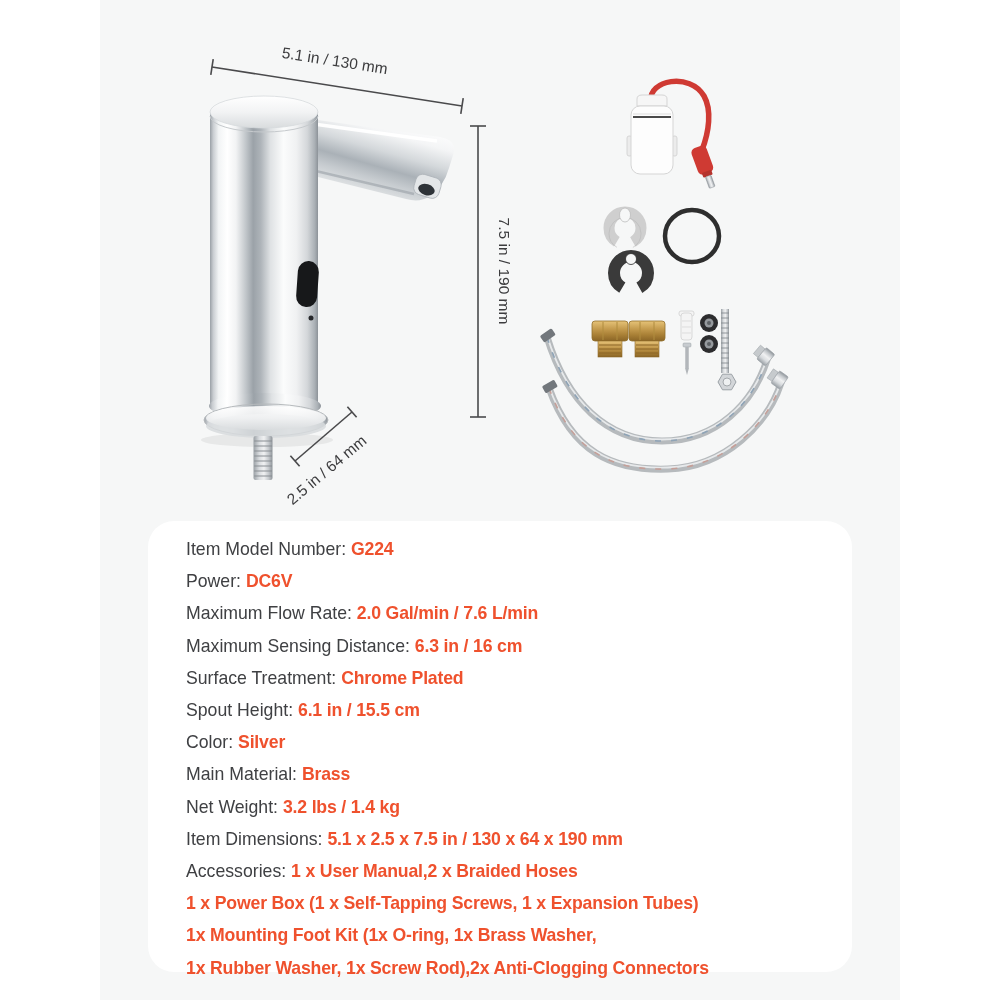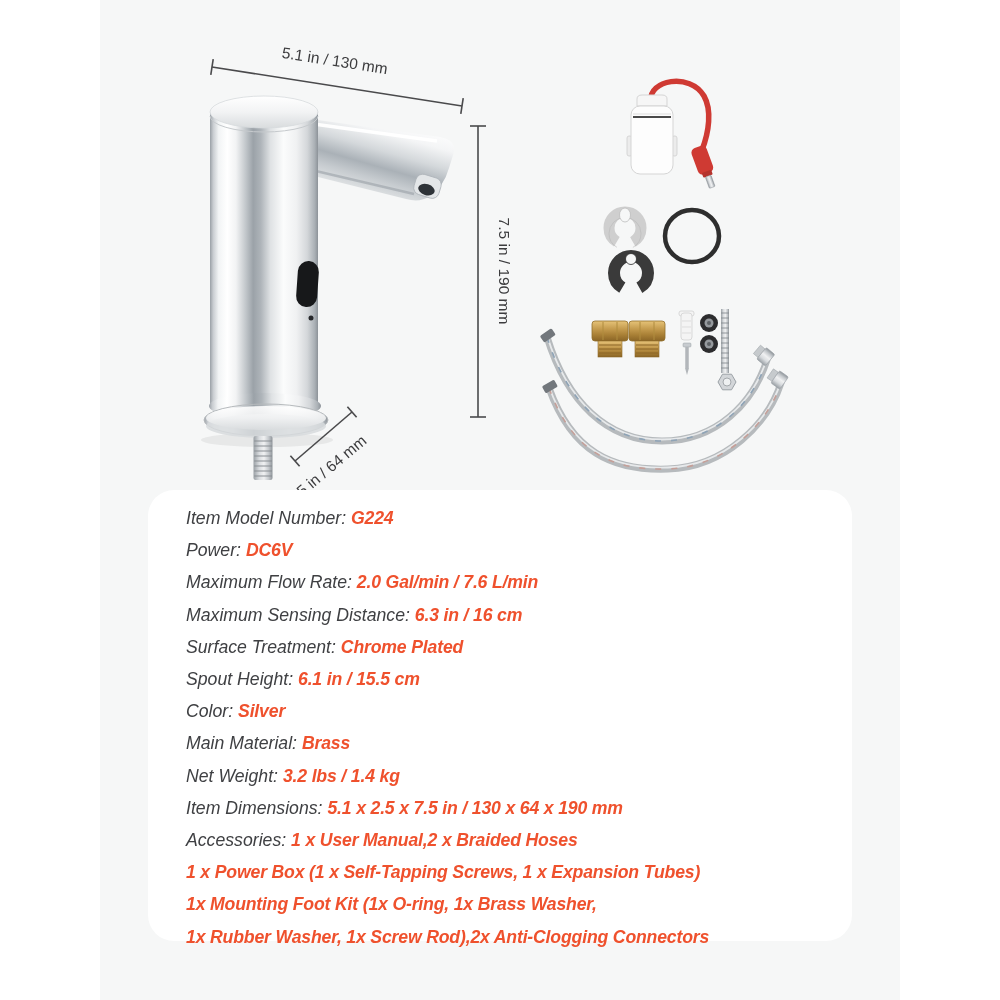--- a/index.html
+++ b/index.html
@@ -1,22 +1,22 @@
 <!DOCTYPE html>
 <html style="--accent: #EF512D; --ink: #3F4043;"><head>
 <meta charset="utf-8">
 <style>
   html,body{margin:0;padding:0;background:#ffffff;}
   .canvas{position:relative;width:1000px;height:1000px;background:#ffffff;overflow:hidden;
           font-family:"Liberation Sans", sans-serif;}
   .panel{position:absolute;left:100px;top:0;width:800px;height:1000px;background:#f6f7f7;}
   .hero-svg{position:absolute;left:0;top:0;width:1000px;height:1000px;}
-  .spec-card{position:absolute;left:148px;top:490px;width:704px;height:451px;
+  .spec-card{position:absolute;left:148px;top:521px;width:704px;height:451px;
              background:#ffffff;border-radius:26px;box-sizing:border-box;
-             padding:12px 30px 0 38px;font-style:italic;}
+             padding:12px 30px 0 38px;}
   .spec-row{white-space:nowrap;line-height:32.2px;font-size:19px;
             transform:scaleX(0.93);transform-origin:left center;}
   .spec-label{color:var(--ink,#3F4043);font-weight:400;}
   .spec-value{color:var(--accent,#EF512D);font-weight:700;letter-spacing:-0.2px;}
   text{font-family:"Liberation Sans", sans-serif;}
   .dim-text{font-size:15.5px;fill:#3c3c3e;}
   .logo-text{font-size:12px;font-weight:700;letter-spacing:0.6px;fill:#c5c8ca;}
 </style>
 </head>
 <body>

